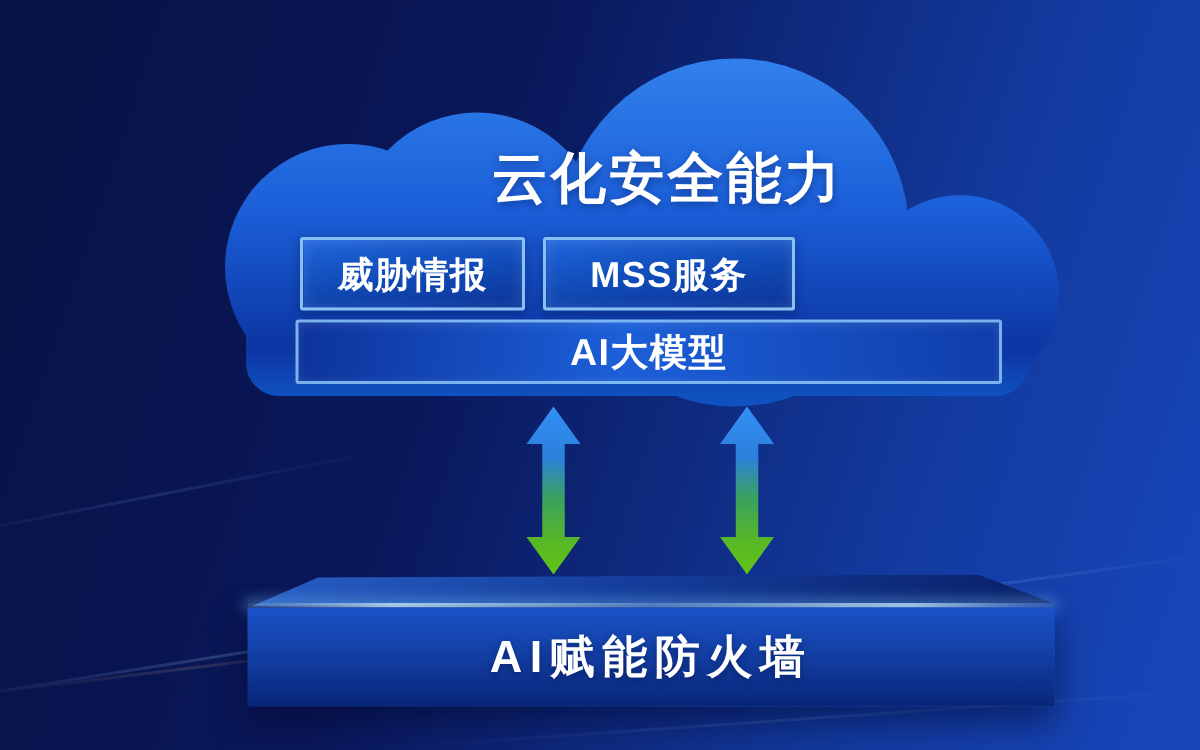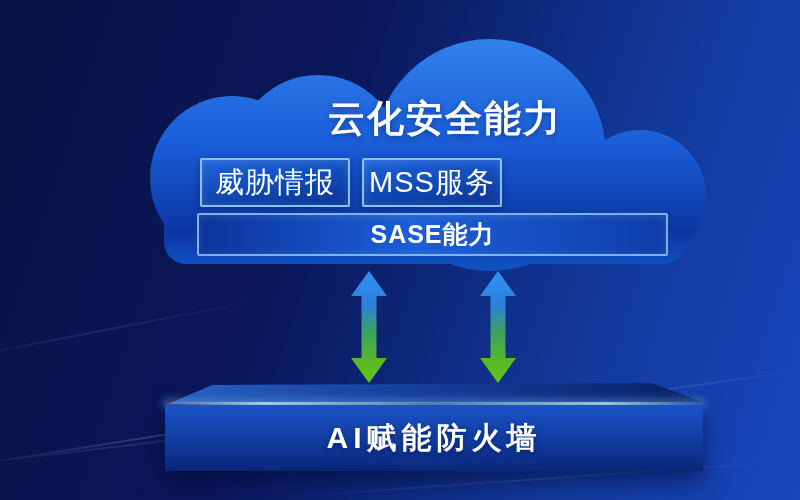--- a/index.html
+++ b/index.html
@@ -33,24 +33,24 @@
     color: #ffffff; font-size: 37px; font-weight: bold; letter-spacing: 2px;
     text-shadow: 0 2px 6px rgba(0,20,80,.45);
   }
 
   .cap-box {
     position: absolute; top: 158px; height: 49px; box-sizing: border-box;
     border: 2px solid rgba(142,200,248,.95); border-radius: 2px;
     background: linear-gradient(172deg, #1e64dc 0%, #1049b4 55%, #0c3498 100%);
     box-shadow: inset 0 1px 10px rgba(255,255,255,.14), 0 2px 8px rgba(0,10,60,.35);
     display: flex; align-items: center; justify-content: center;
-    color: #ffffff; font-size: 29px; font-weight: normal; letter-spacing: 1px;
+    color: #ffffff; font-size: 24px; font-weight: bold; letter-spacing: 1px;
   }
   .cap-1 { left: 200px; width: 150px; }
-  .cap-2 { left: 362px; width: 140px; }
+  .cap-2 { left: 362px; width: 168px; }
   .cap-3 { left: 522px; width: 146px; }
 
   .model-box {
     position: absolute; left: 197px; top: 213px; width: 471px; height: 43px; box-sizing: border-box;
     border: 2px solid rgba(142,200,248,.85); border-radius: 2px;
     background: linear-gradient(90deg, #0d339c 0%, #1c5fd8 46%, #0f3daa 100%);
     box-shadow: inset 0 1px 8px rgba(255,255,255,.12);
     display: flex; align-items: center; justify-content: center;
     color: #ffffff; font-size: 25px; font-weight: bold; letter-spacing: 1px;
   }
@@ -112,21 +112,21 @@
   <div class="cloud-title">云化安全能力</div>
 
   <div class="cap-box cap-1">
     <span>威胁情报</span>
   </div>
   <div class="cap-box cap-2">
     <span>MSS服务</span>
   </div>
 
   <div class="model-box">
-    <span>SASE能力</span>
+    <span>AI大模型</span>
   </div>
 
   <svg class="arrow-svg arrow-left" width="38" height="112" viewBox="0 0 38 112" aria-hidden="true">
     <defs>
       <linearGradient id="arrowGrad1" x1="0" y1="0" x2="0" y2="112" gradientUnits="userSpaceOnUse">
         <stop offset="0" stop-color="#3390f5"></stop>
         <stop offset="0.3" stop-color="#2b80dc"></stop>
         <stop offset="0.55" stop-color="#3ba25e"></stop>
         <stop offset="0.8" stop-color="#58b828"></stop>
         <stop offset="1" stop-color="#62c414"></stop>

